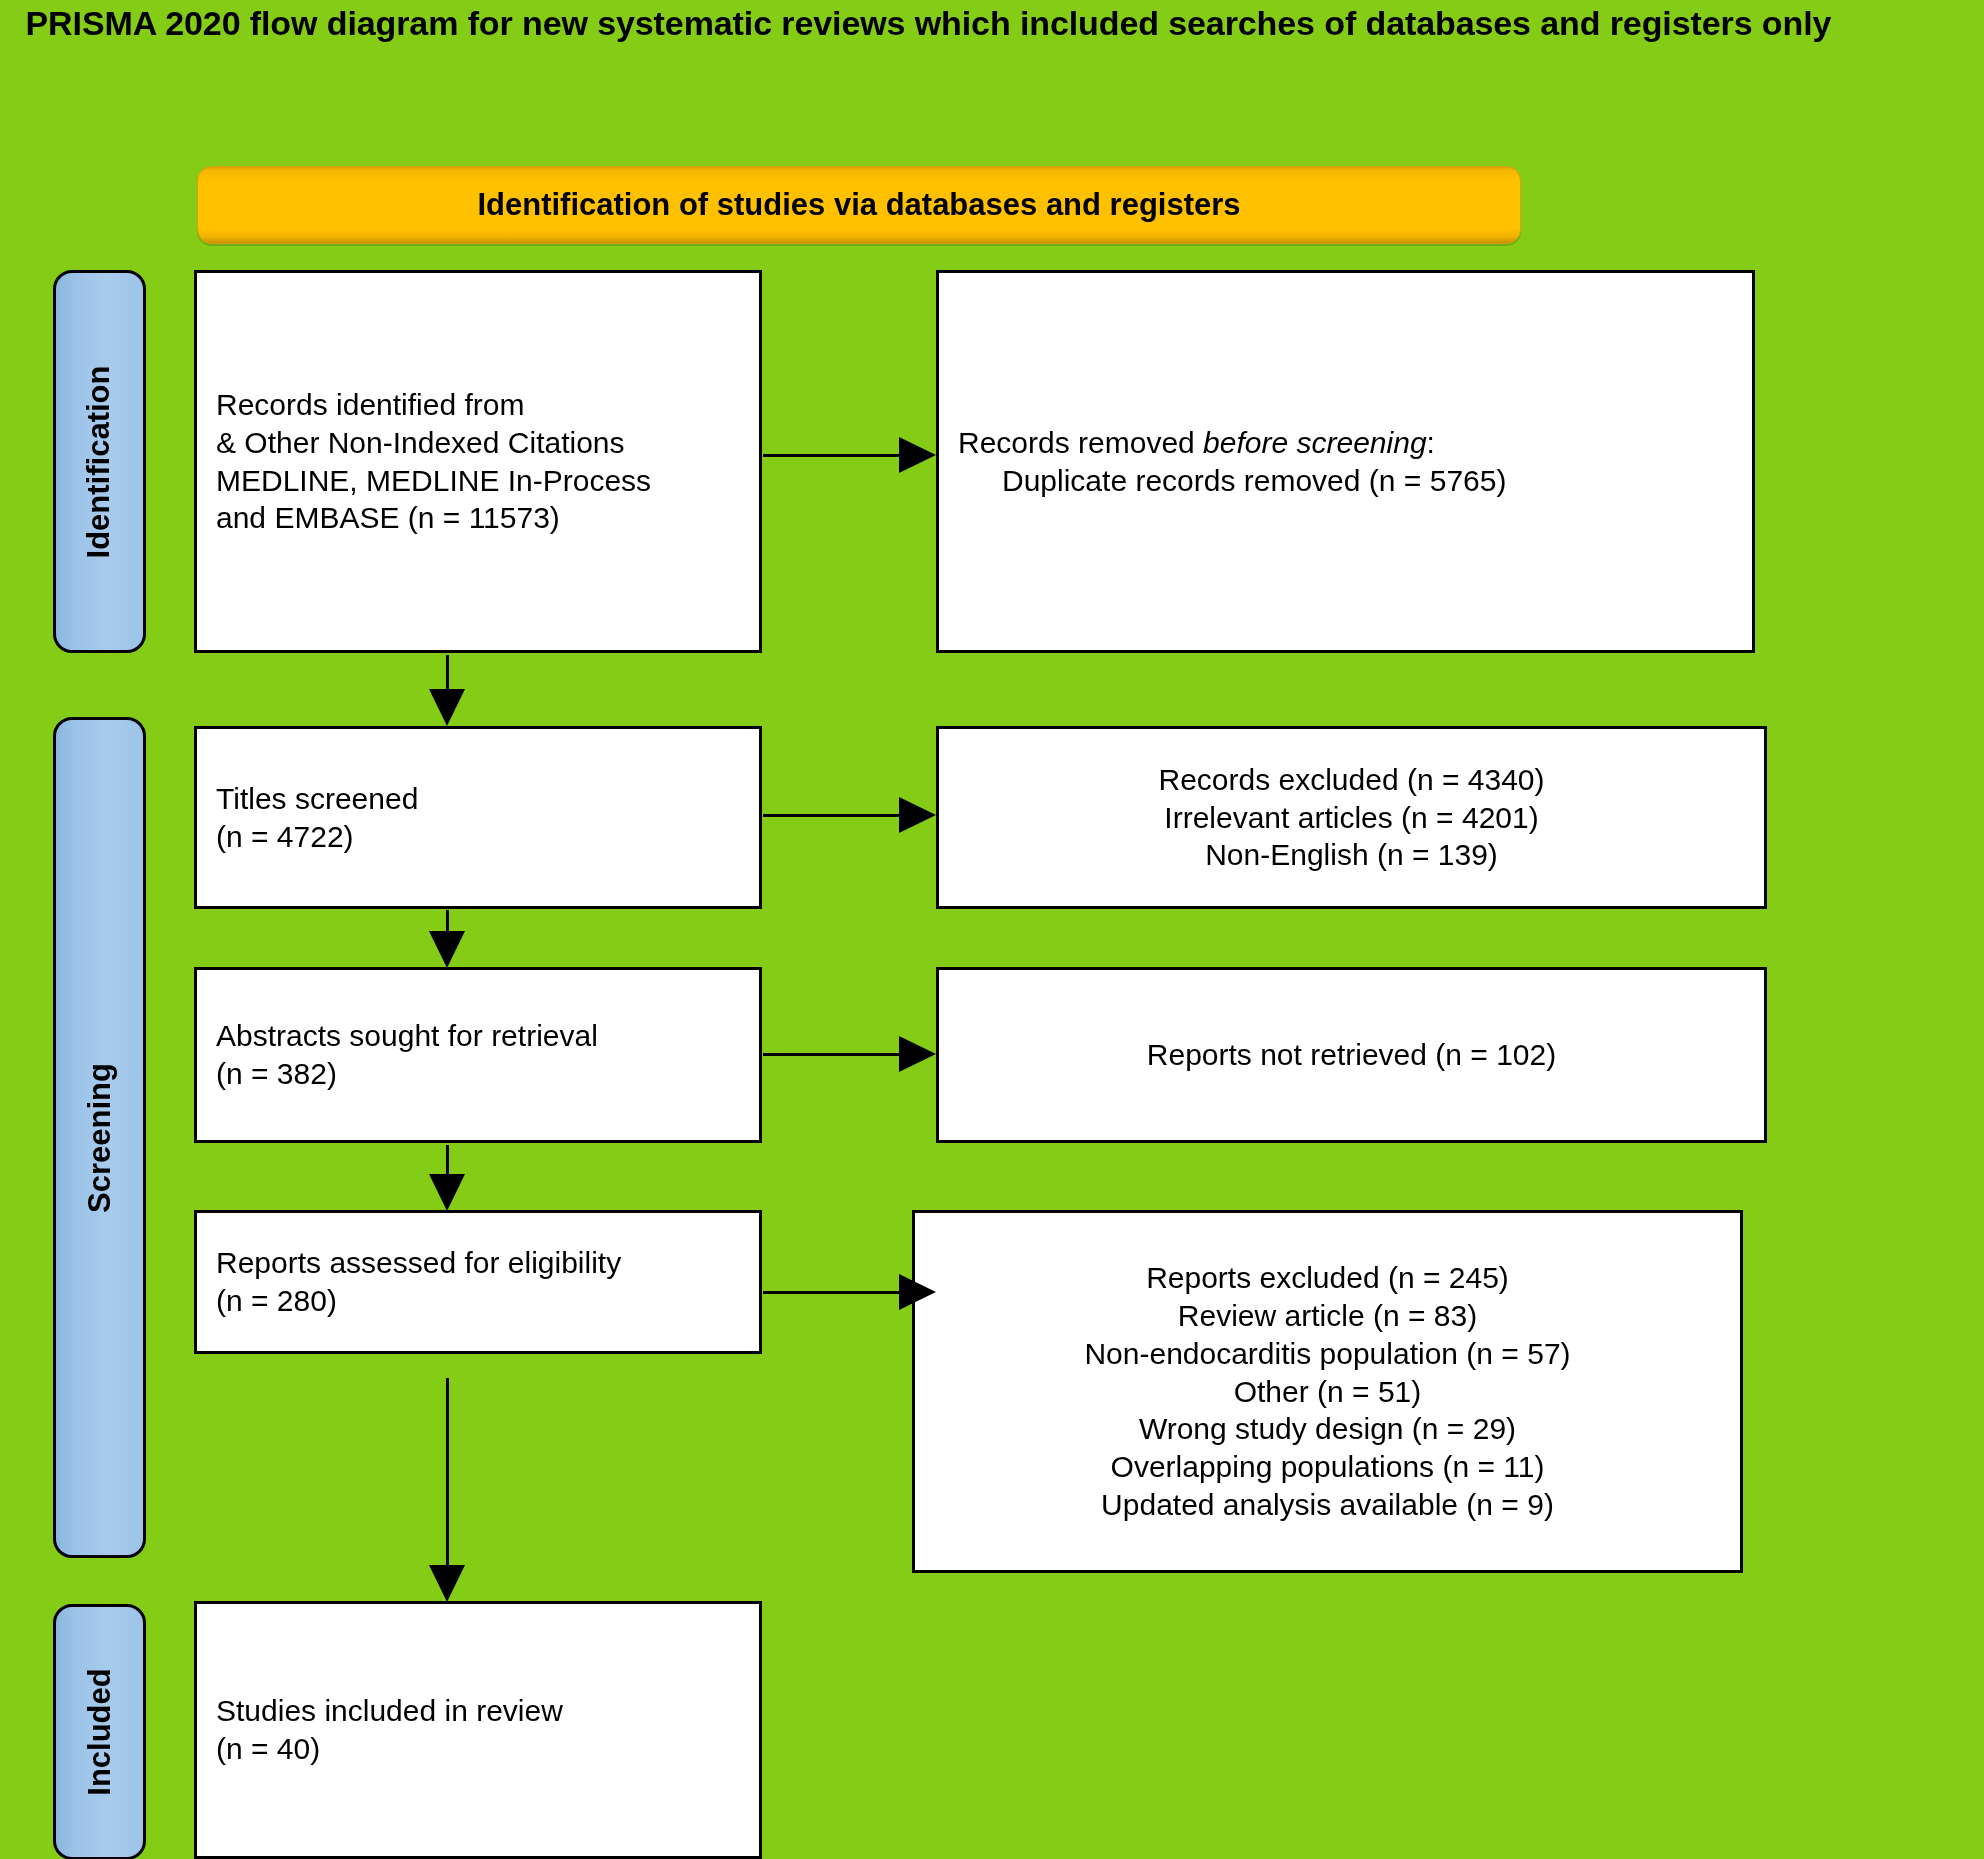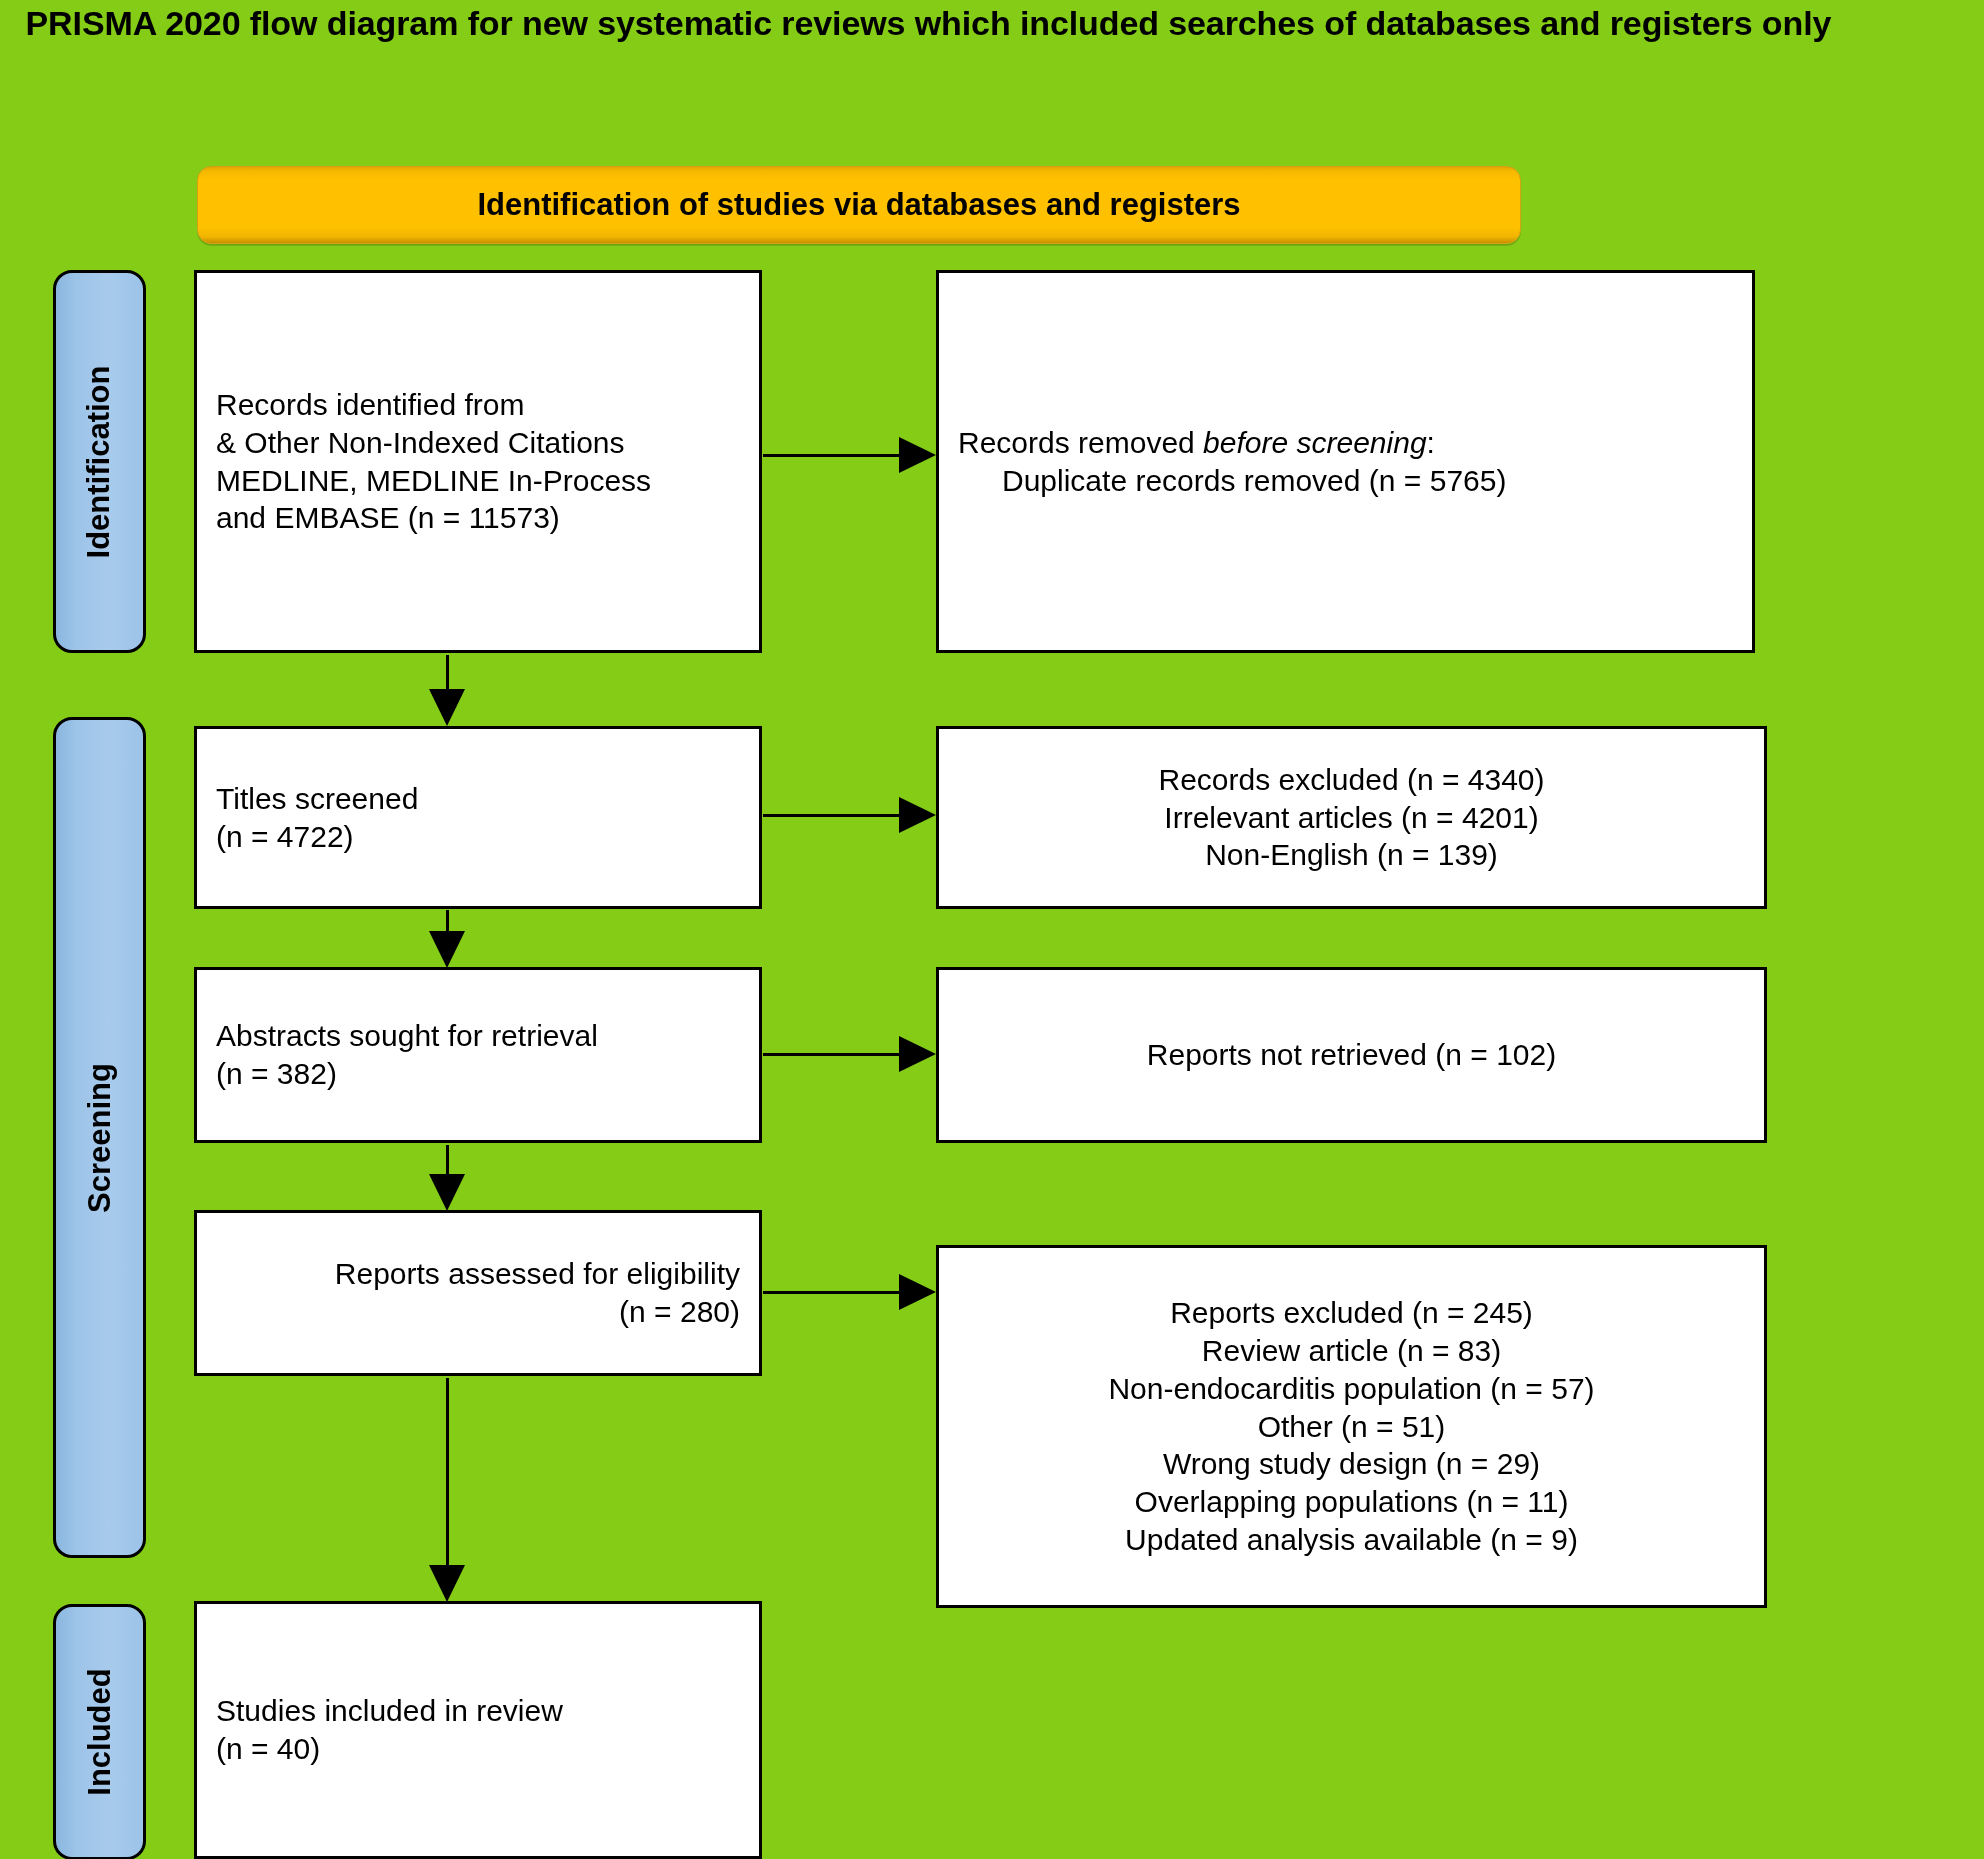--- a/index.html
+++ b/index.html
@@ -104,22 +104,22 @@
   .flow-box.align-left   { text-align: left; }
   .indent { padding-left: 44px; }
   em.emph { font-style: italic; }
 
   #box-identified   { left: 194px;  top: 270px;  width: 568px; height: 383px; }
   #box-removed      { left: 936px; top: 270px;  width: 819px; height: 383px; }
   #box-titles       { left: 194px;  top: 726px; width: 568px; height: 183px; }
   #box-excluded     { left: 936px; top: 726px; width: 831px; height: 183px; }
   #box-abstracts    { left: 194px;  top: 967px; width: 568px; height: 176px; }
   #box-notretrieved { left: 936px; top: 967px; width: 831px; height: 176px; }
-  #box-assessed     { left: 194px;  top: 1210px; width: 568px; height: 166px; text-align: right; }
-  #box-repexcluded  { left: 936px; top: 1210px; width: 831px; height: 363px; margin-top: 35px; }
+  #box-assessed     { left: 194px;  top: 1210px; width: 568px; height: 144px; }
+  #box-repexcluded  { left: 912px; top: 1210px; width: 831px; height: 363px; }
   #box-included     { left: 194px;  top: 1601px; width: 568px; height: 258px; }
 
   
   .arrow { position: absolute; }
   .arrow .shaft { position: absolute; background: #000000; }
   .arrow .head  { position: absolute; width: 0; height: 0; }
 
   
   .arrow-v .shaft { width: 2.8px; left: 0; top: 0; }
   .arrow-v .head {

